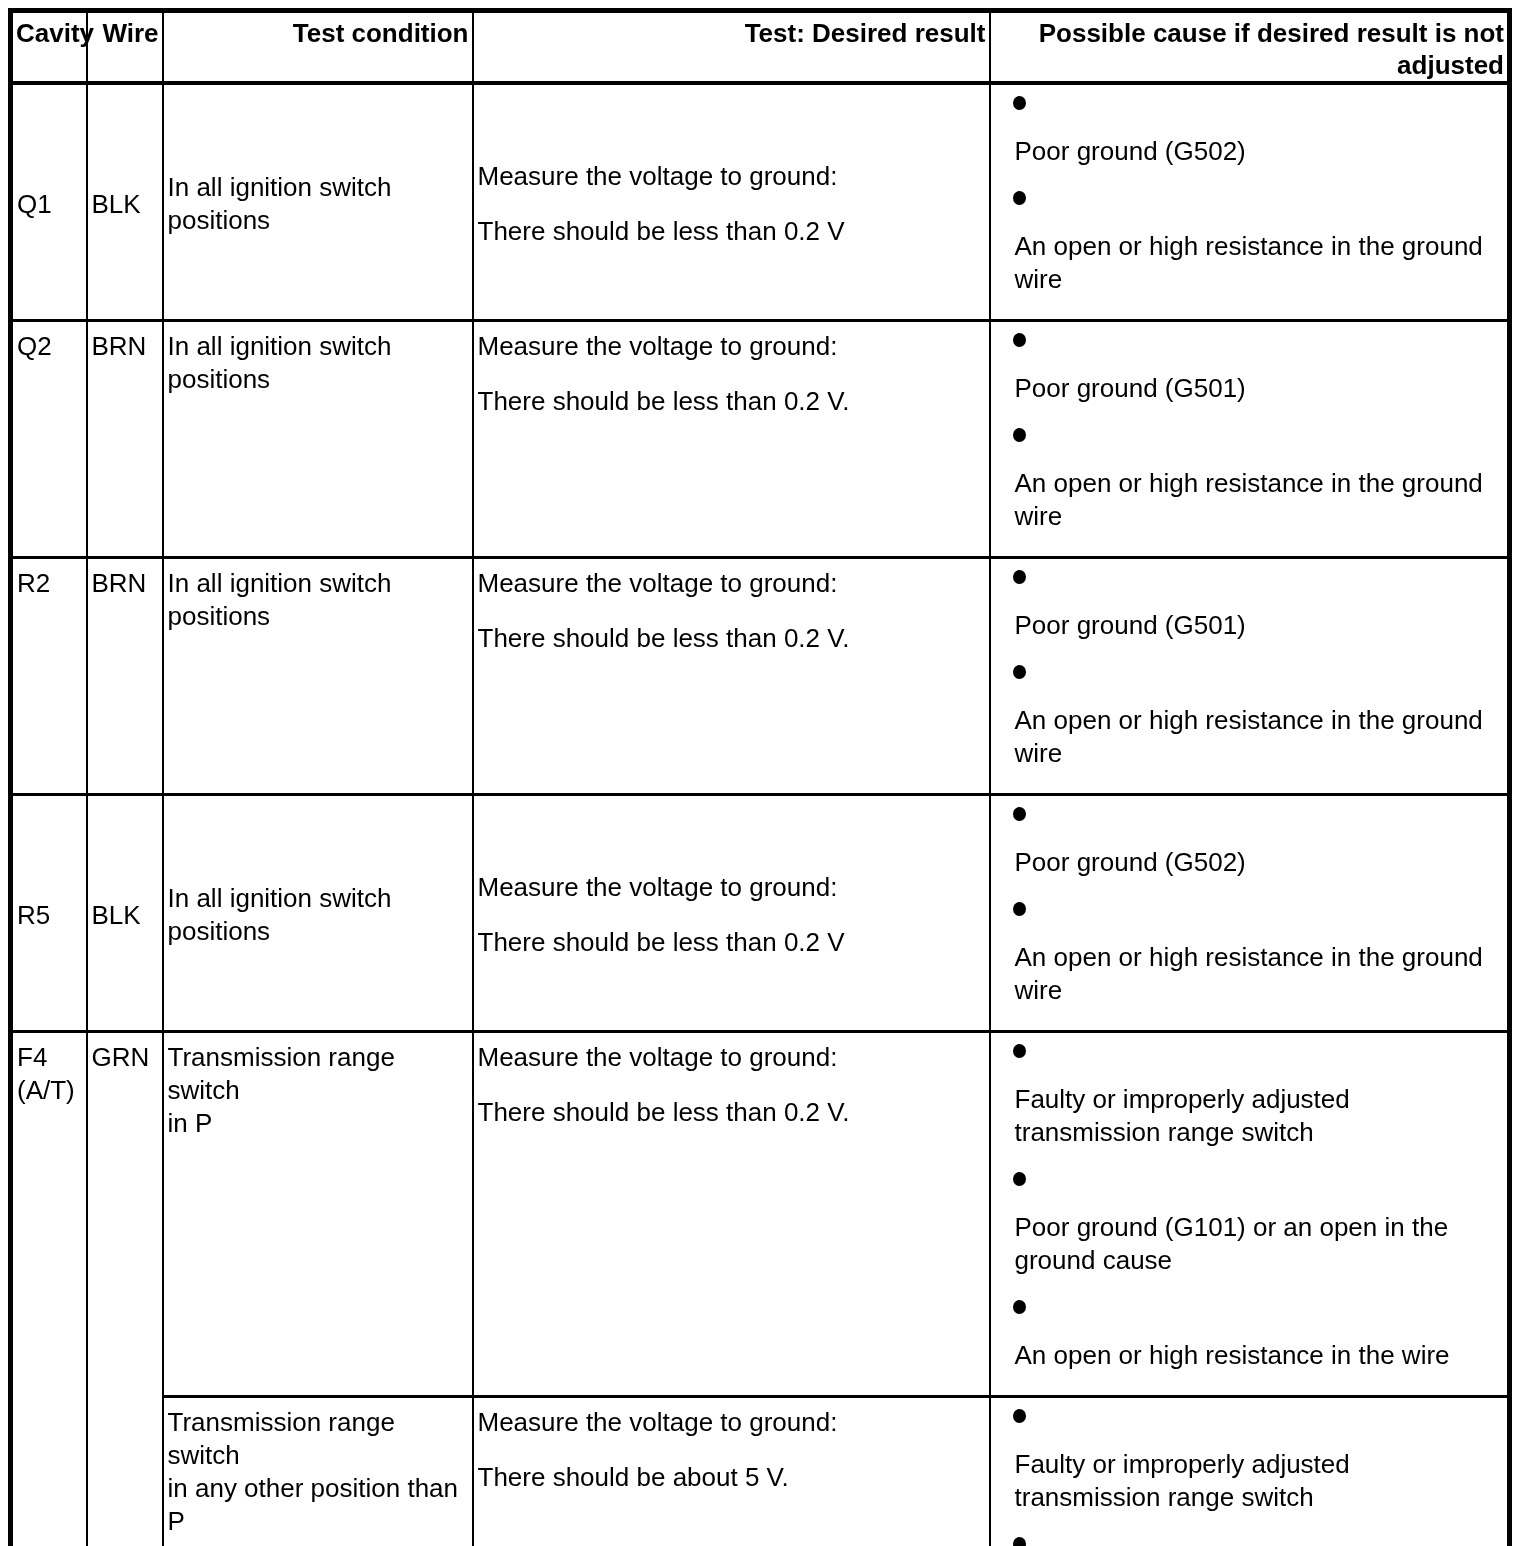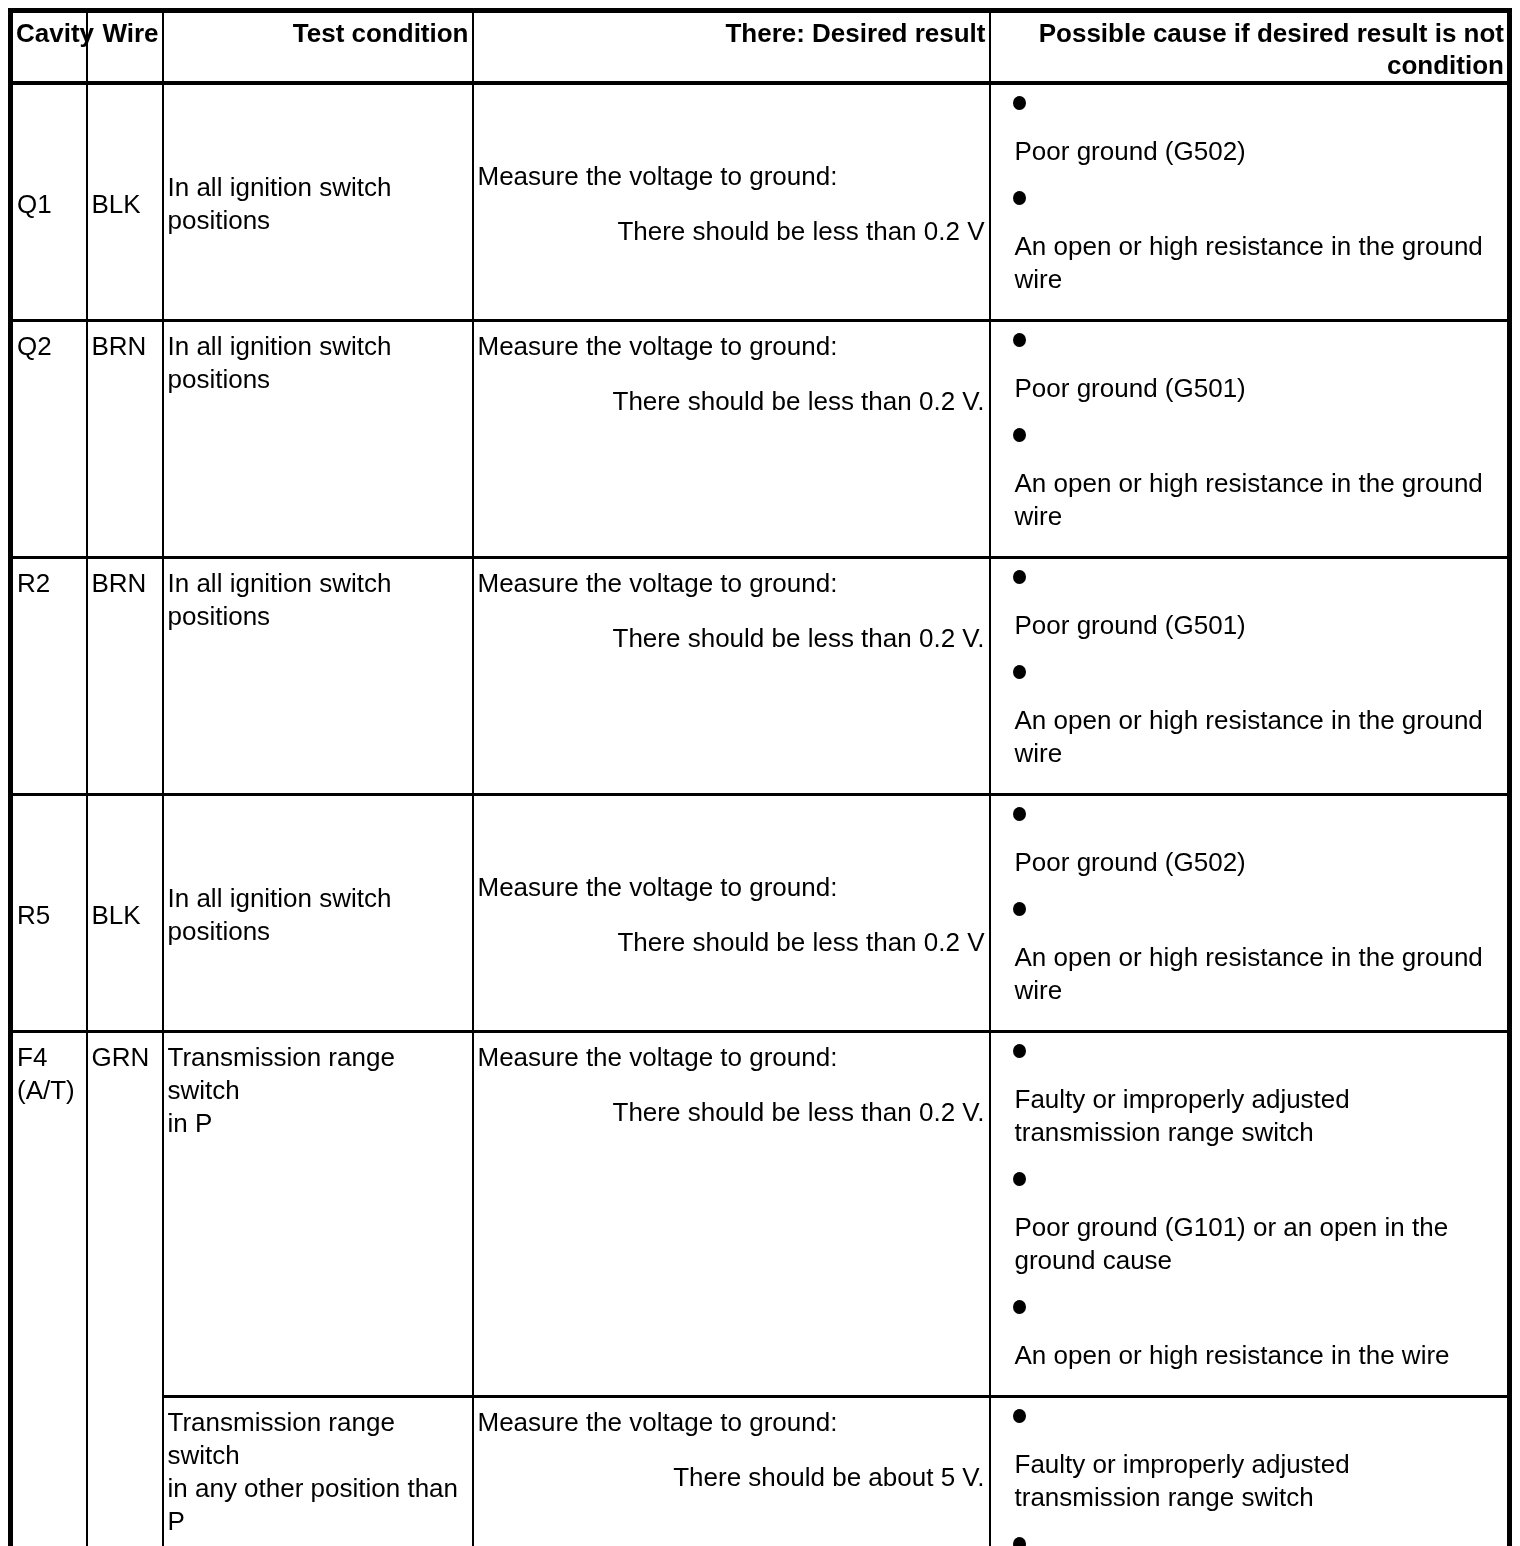--- a/index.html
+++ b/index.html
@@ -52,21 +52,21 @@
   tr.r3 { height: 216px; }
   tr.r4 { height: 352px; }
   tr.r5 { height: 216px; }
 
   td.mid { vertical-align: middle; }
 
   td .pad { padding: 8px 4px 4px 4px; }
   td.cavity-td, td.wire-td { text-align: left; }
   .prewrap { white-space: pre-line; }
 
-  .result-p2 { margin-top: 22px; text-align: right; }
+  .result-p2 { margin-top: 22px; }
 
   td.causes-td { vertical-align: top; padding: 8px 2px 0 0; }
   .bullet {
     width: 13px;
     height: 14px;
     border-radius: 50%;
     background: #000;
     margin: 3px 0 25px 22px;
   }
   .cause-text {
@@ -83,22 +83,22 @@
     <col class="c-wire">
     <col class="c-cond">
     <col class="c-result">
     <col class="c-cause">
   </colgroup>
   <thead>
     <tr class="hdr">
       <th>Cavity</th>
       <th>Wire</th>
       <th>Test condition</th>
-      <th>There: Desired result</th>
-      <th>Possible cause if desired result is not condition</th>
+      <th>Test: Desired result</th>
+      <th>Possible cause if desired result is not adjusted</th>
     </tr>
   </thead>
   <tbody>
       <tr class="r0">
         <td class="cavity-td mid">
           <div class="pad prewrap">Q1</div>
         </td>
         <td class="wire-td mid">
           <div class="pad prewrap">BLK</div>
         </td>

